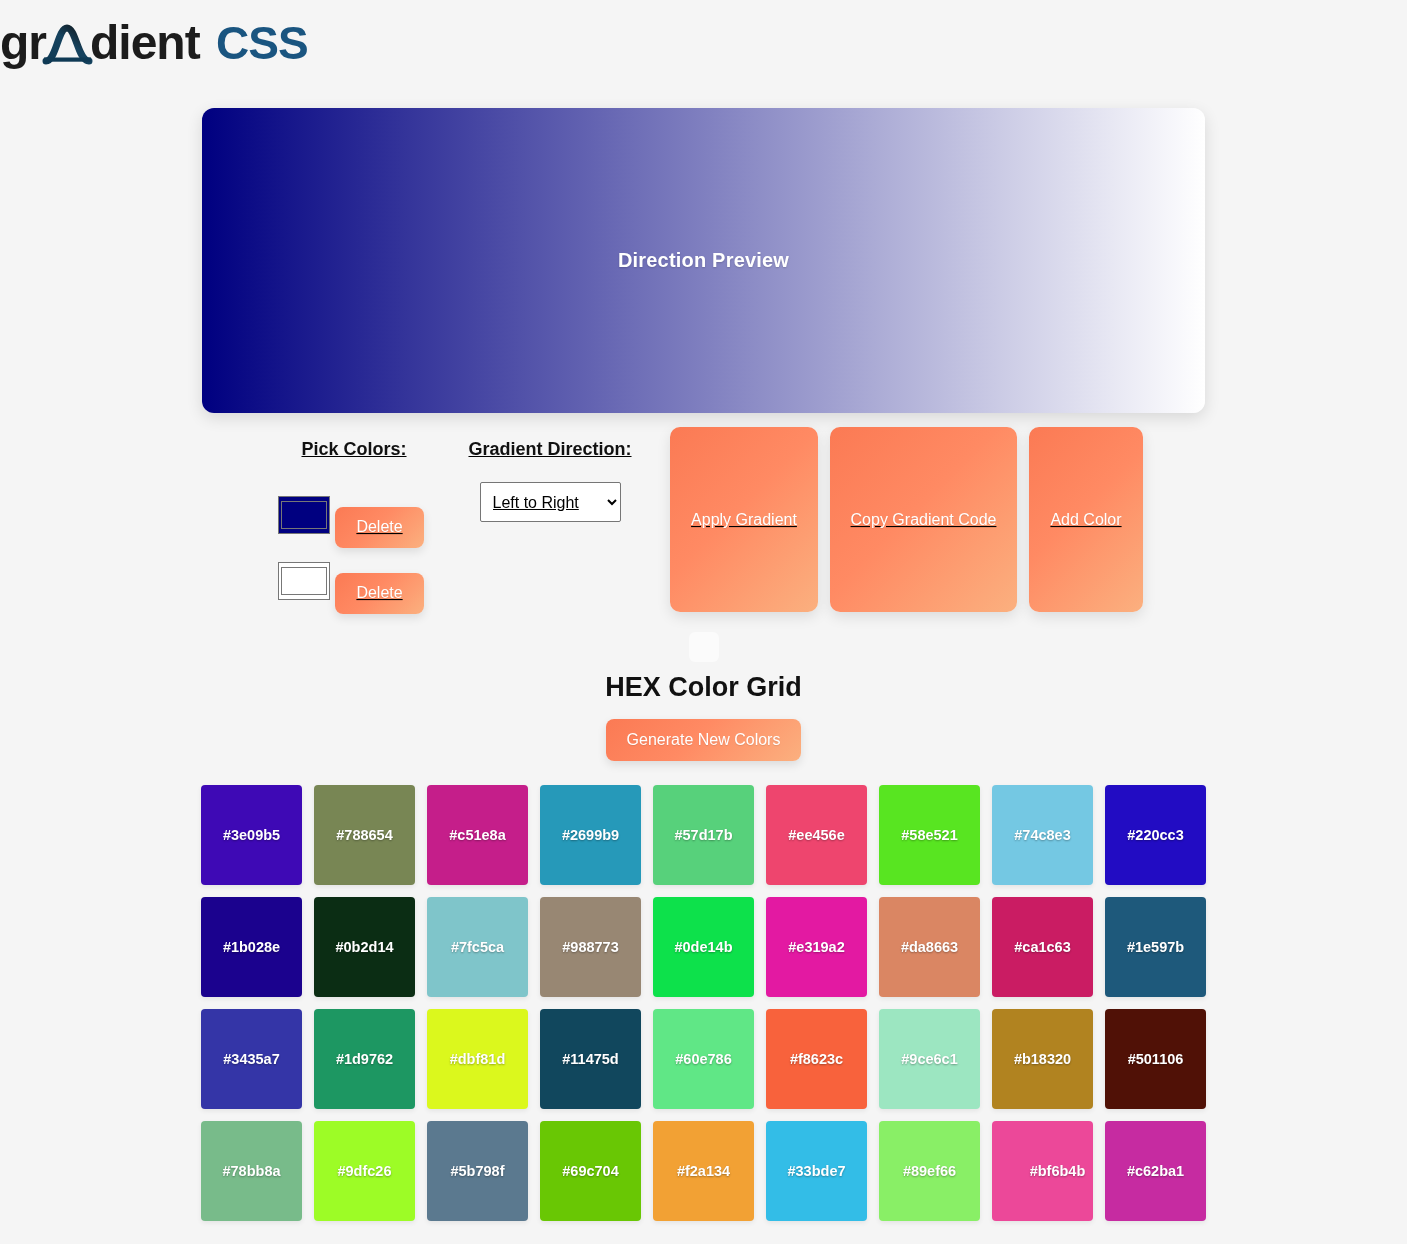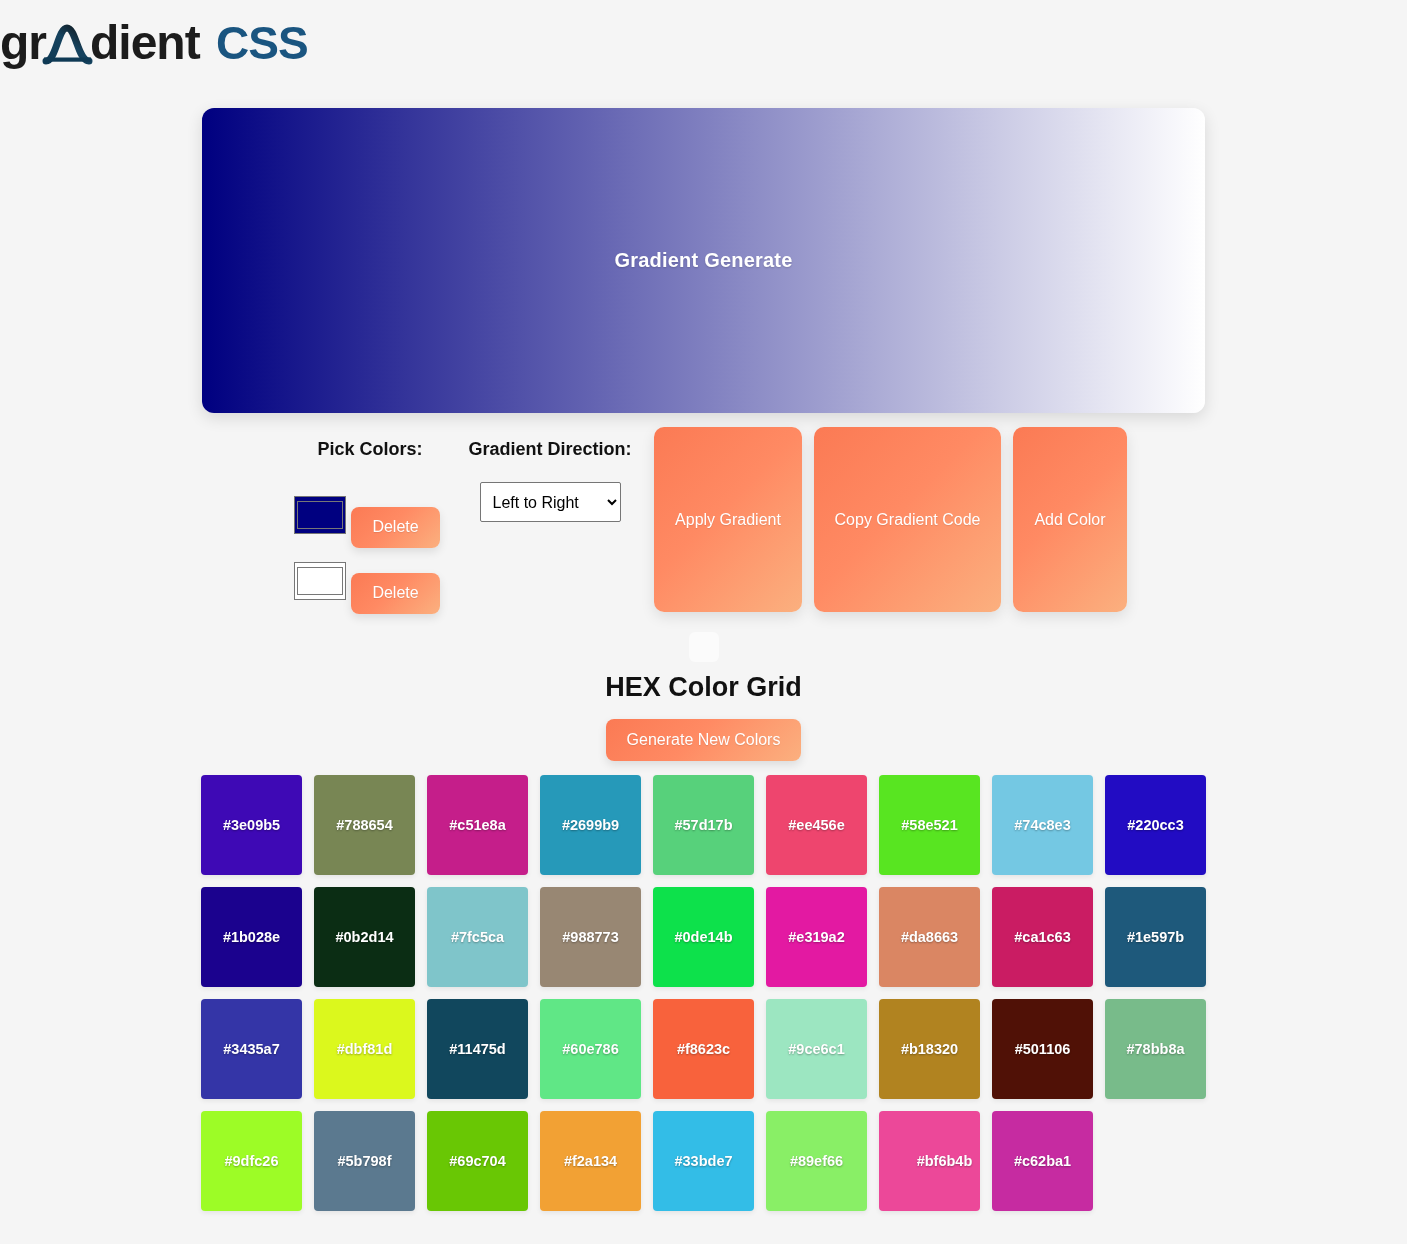--- a/index.html
+++ b/index.html
@@ -55,21 +55,22 @@
     letter-spacing: 0.2px;
     text-shadow: 0 1px 2px rgba(0,0,0,0.18);
   }
 
   
   .controls {
     display: flex;
     justify-content: center;
     align-items: flex-start;
     margin-top: 14px;
-    gap: 0px;
+    gap: 16px;
+    text-decoration: underline;
   }
 
   .pick-colors-col {
     width: 180px;
     padding-top: 12px;
     display: flex;
     flex-direction: column;
     align-items: center;
   }
   .control-label {
@@ -170,21 +171,21 @@
     font-size: 27px;
     font-weight: bold;
     color: #111111;
     margin: 0 0 16px 0;
   }
   .generate-btn {
     width: 195px;
     height: 42px;
     font-size: 16px;
     border-radius: 8px;
-    margin-bottom: 14px;
+    margin-bottom: 24px;
   }
   .color-grid {
     display: grid;
     grid-template-columns: repeat(9, 101px);
     gap: 12px 12px;
     width: 1005px;
   }
   .grid-cell {
     height: 100px;
     border-radius: 4px;
@@ -221,21 +222,21 @@
 
       <text x="90" y="45" font-family="Liberation Sans, sans-serif" font-size="48" font-weight="bold" fill="#1c1c1c" letter-spacing="-1">dient</text>
 
       <text x="216" y="45" font-family="Liberation Sans, sans-serif" font-size="46" font-weight="bold" fill="#1a5580" letter-spacing="-1">CSS</text>
     </svg>
   </div>
 </div>
 
 <div class="preview-wrap">
   <div class="gradient-preview" id="gradientPreview" style="background: linear-gradient(to right, rgb(0, 0, 128), rgb(255, 255, 255));">
-    <span class="gradient-preview-label">Gradient Generate</span>
+    <span class="gradient-preview-label">Direction Preview</span>
   </div>
 </div>
 
 <div class="controls">
 
   <div class="pick-colors-col">
     <div class="control-label">Pick Colors:</div>
     <div class="color-rows" id="colorRows">
 
     <div class="color-row">
@@ -281,20 +282,21 @@
       <div class="grid-cell" style="background: rgb(27, 2, 142);">#1b028e</div>
       <div class="grid-cell" style="background: rgb(11, 45, 20);">#0b2d14</div>
       <div class="grid-cell" style="background: rgb(127, 197, 202);">#7fc5ca</div>
       <div class="grid-cell" style="background: rgb(152, 135, 115);">#988773</div>
       <div class="grid-cell" style="background: rgb(13, 225, 75);">#0de14b</div>
       <div class="grid-cell" style="background: rgb(227, 25, 162);">#e319a2</div>
       <div class="grid-cell" style="background: rgb(218, 134, 99);">#da8663</div>
       <div class="grid-cell" style="background: rgb(202, 28, 99);">#ca1c63</div>
       <div class="grid-cell" style="background: rgb(30, 89, 123);">#1e597b</div>
       <div class="grid-cell" style="background: rgb(52, 53, 167);">#3435a7</div>
+      <div class="grid-cell" style="background: rgb(29, 151, 98);">#1d9762</div>
       <div class="grid-cell" style="background: rgb(219, 248, 29);">#dbf81d</div>
       <div class="grid-cell" style="background: rgb(17, 71, 93);">#11475d</div>
       <div class="grid-cell" style="background: rgb(96, 231, 134);">#60e786</div>
       <div class="grid-cell" style="background: rgb(248, 98, 60);">#f8623c</div>
       <div class="grid-cell" style="background: rgb(156, 230, 193);">#9ce6c1</div>
       <div class="grid-cell" style="background: rgb(177, 131, 32);">#b18320</div>
       <div class="grid-cell" style="background: rgb(80, 17, 6);">#501106</div>
       <div class="grid-cell" style="background: rgb(120, 187, 138);">#78bb8a</div>
       <div class="grid-cell" style="background: rgb(157, 252, 38);">#9dfc26</div>
       <div class="grid-cell" style="background: rgb(91, 121, 143);">#5b798f</div>

